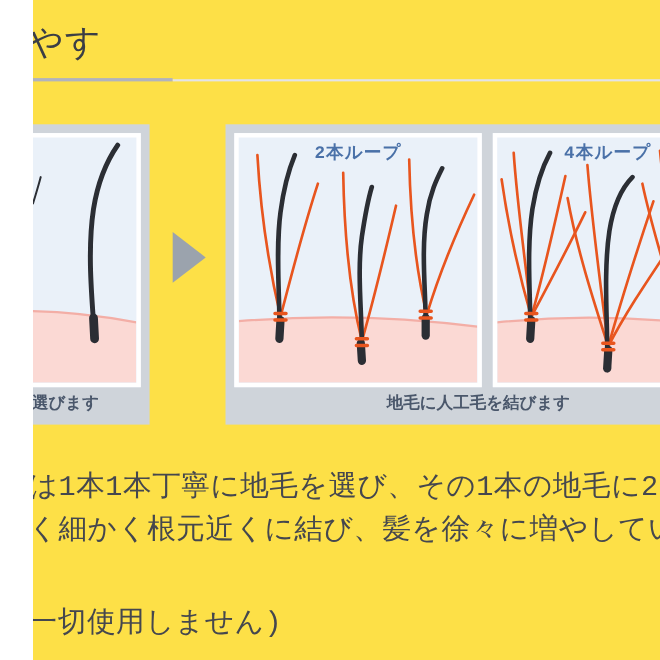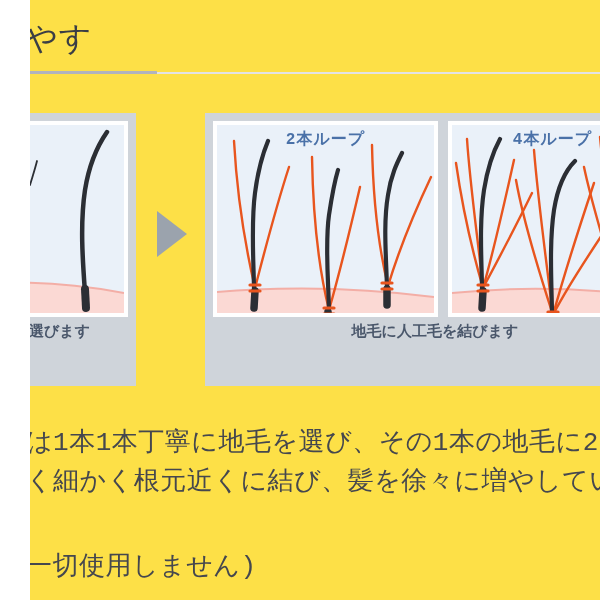--- a/index.html
+++ b/index.html
@@ -16,21 +16,21 @@
   
   .divider{position:absolute;top:71px;left:0;width:600px;height:4px;}
   .divider .dark{position:absolute;top:0;left:0;width:127px;height:3px;background:#b1b3bd;}
   .divider .light{position:absolute;top:1px;left:127px;right:0;height:2px;background:#e3e3e7;}
   
   .panel{position:absolute;top:113px;background:#cfd4da;box-sizing:border-box;height:273px;}
   .panel-left{left:-60px;width:166px;padding:8px 8px 0 8px;}
   .panel-right{left:175px;width:460px;padding:8px 8px 0 8px;}
   .scenes{display:flex;gap:10px;}
   .scene{
-    position:relative;box-sizing:border-box;height:196px;
+    position:relative;box-sizing:border-box;height:231px;
     border:4px solid #ffffff;background:#eaf1f9;overflow:hidden;
   }
   .scene-left{width:150px;}
   .scene-a{width:225px;}
   .scene-b{width:209px;}
   .scene svg{position:absolute;left:0;top:0;display:block;}
   .scene-label{
     position:absolute;top:4px;left:0;right:0;text-align:center;
     font-size:16px;font-weight:600;color:#4a71a8;letter-spacing:1px;
   }

